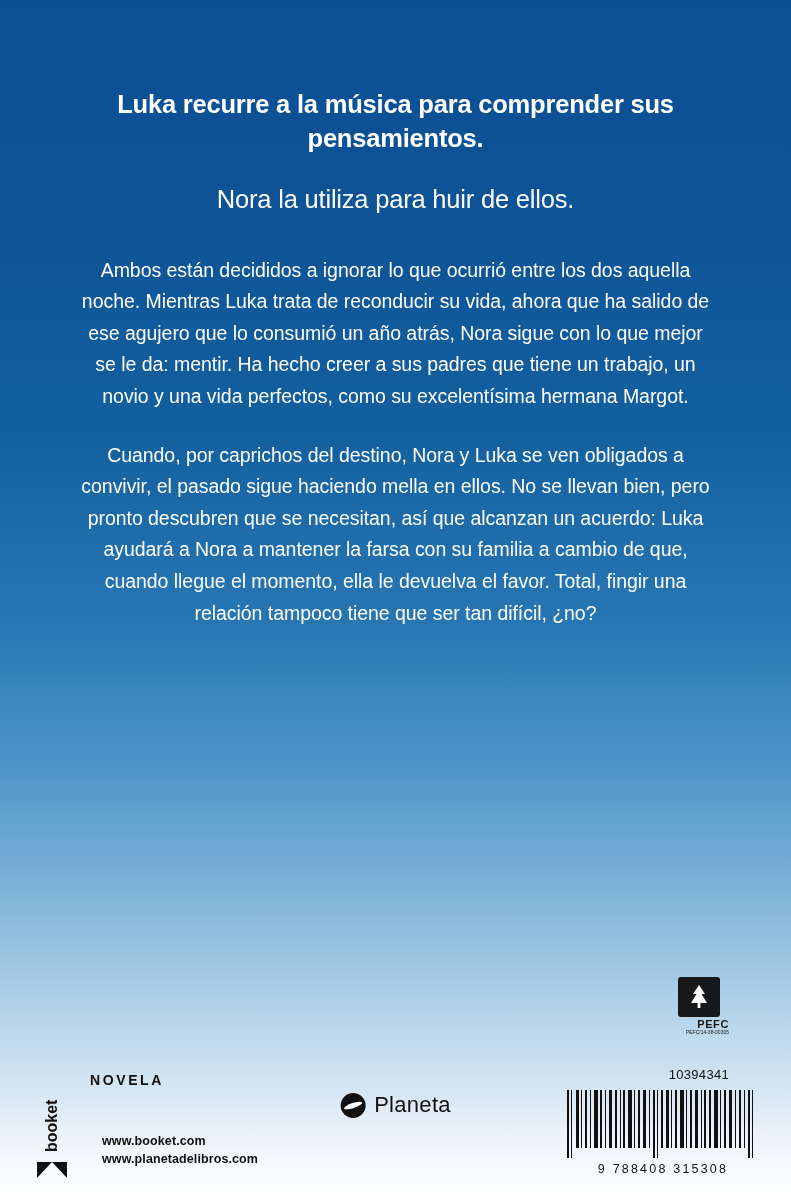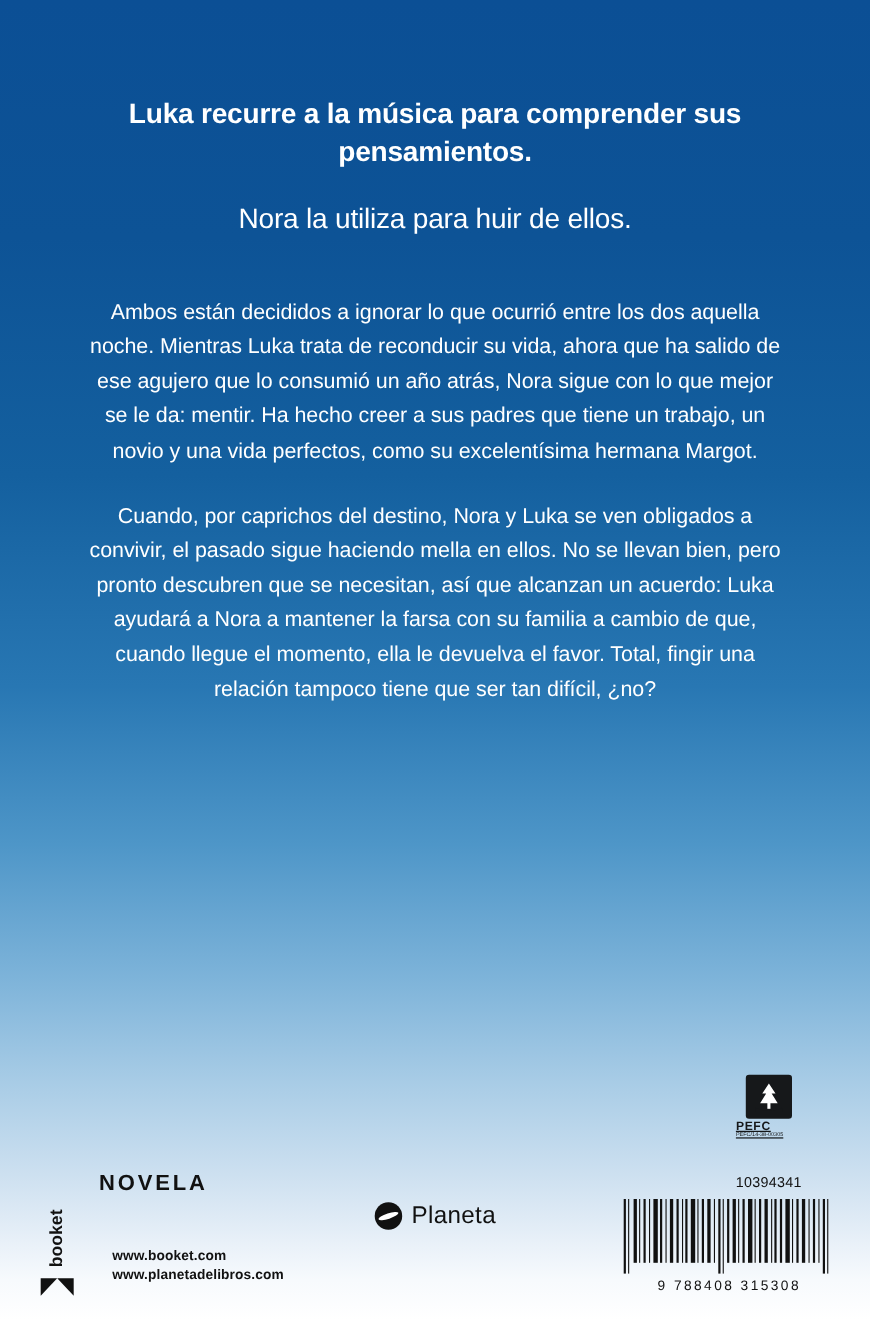--- a/index.html
+++ b/index.html
@@ -49,21 +49,21 @@
     letter-spacing: -0.2px;
   }
   .hook-2 {
     margin-top: 27px;
     font-size: 25.5px;
     font-weight: normal;
     line-height: 1.33;
     letter-spacing: -0.2px;
   }
   .para {
-    margin-top: 52px;
+    margin-top: 38px;
     font-size: 19.5px;
     line-height: 1.62;
     font-weight: 400;
     letter-spacing: -0.05px;
   }
   .para.second {
     margin-top: 27px;
   }
   .closing {
     margin-top: 42px;
@@ -72,22 +72,21 @@
     line-height: 1.48;
     color: #0f5fa0;
     letter-spacing: -0.2px;
   }
   
   .pefc {
     position: absolute;
     right: 62px;
     top: 977px;
     width: 60px;
-    text-align: left;
-    text-decoration: underline;
+    text-align: right;
   }
   .pefc-box {
     width: 42px;
     height: 40px;
     background: #16181a;
     margin: 0 auto;
     border-radius: 3px;
     position: relative;
   }
   .pefc-tree {
@@ -143,21 +142,21 @@
     margin: 4px auto 0 auto;
     border-left: 15px solid #111;
     border-right: 15px solid #111;
     border-bottom: 16px solid transparent;
     box-sizing: border-box;
   }
   .novela {
     position: absolute;
     left: 90px;
     bottom: 112px;
-    font-size: 20px;
+    font-size: 14px;
     font-weight: bold;
     letter-spacing: 2.6px;
     color: #111;
   }
   .urls {
     position: absolute;
     left: 102px;
     bottom: 32px;
     font-size: 12.5px;
     font-weight: bold;

